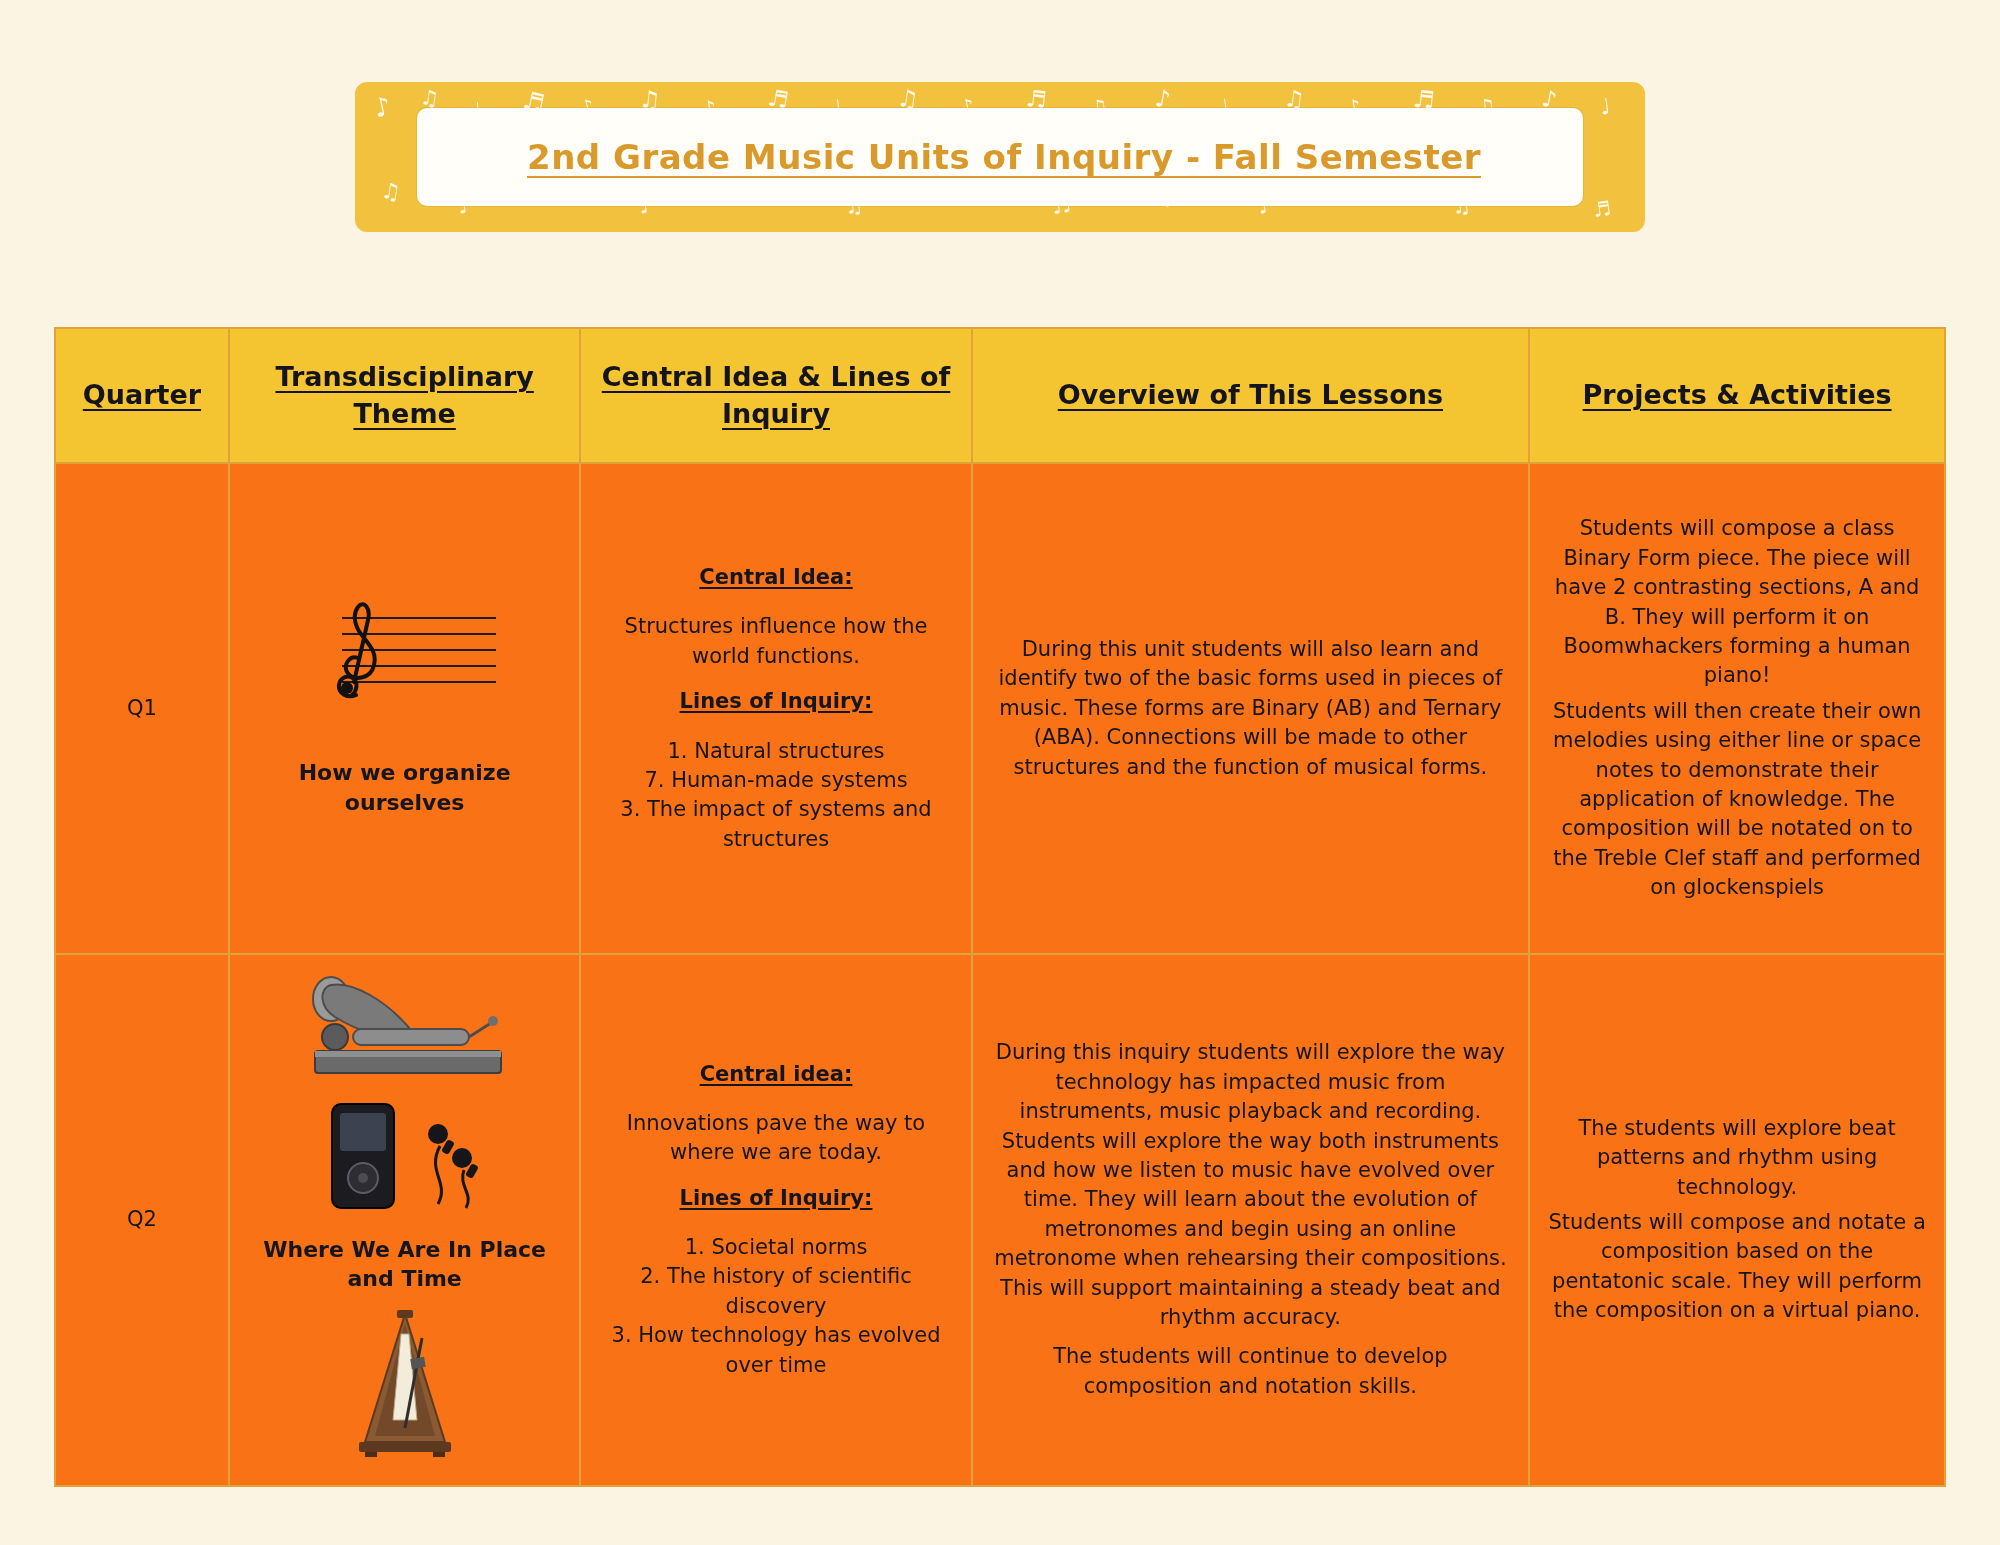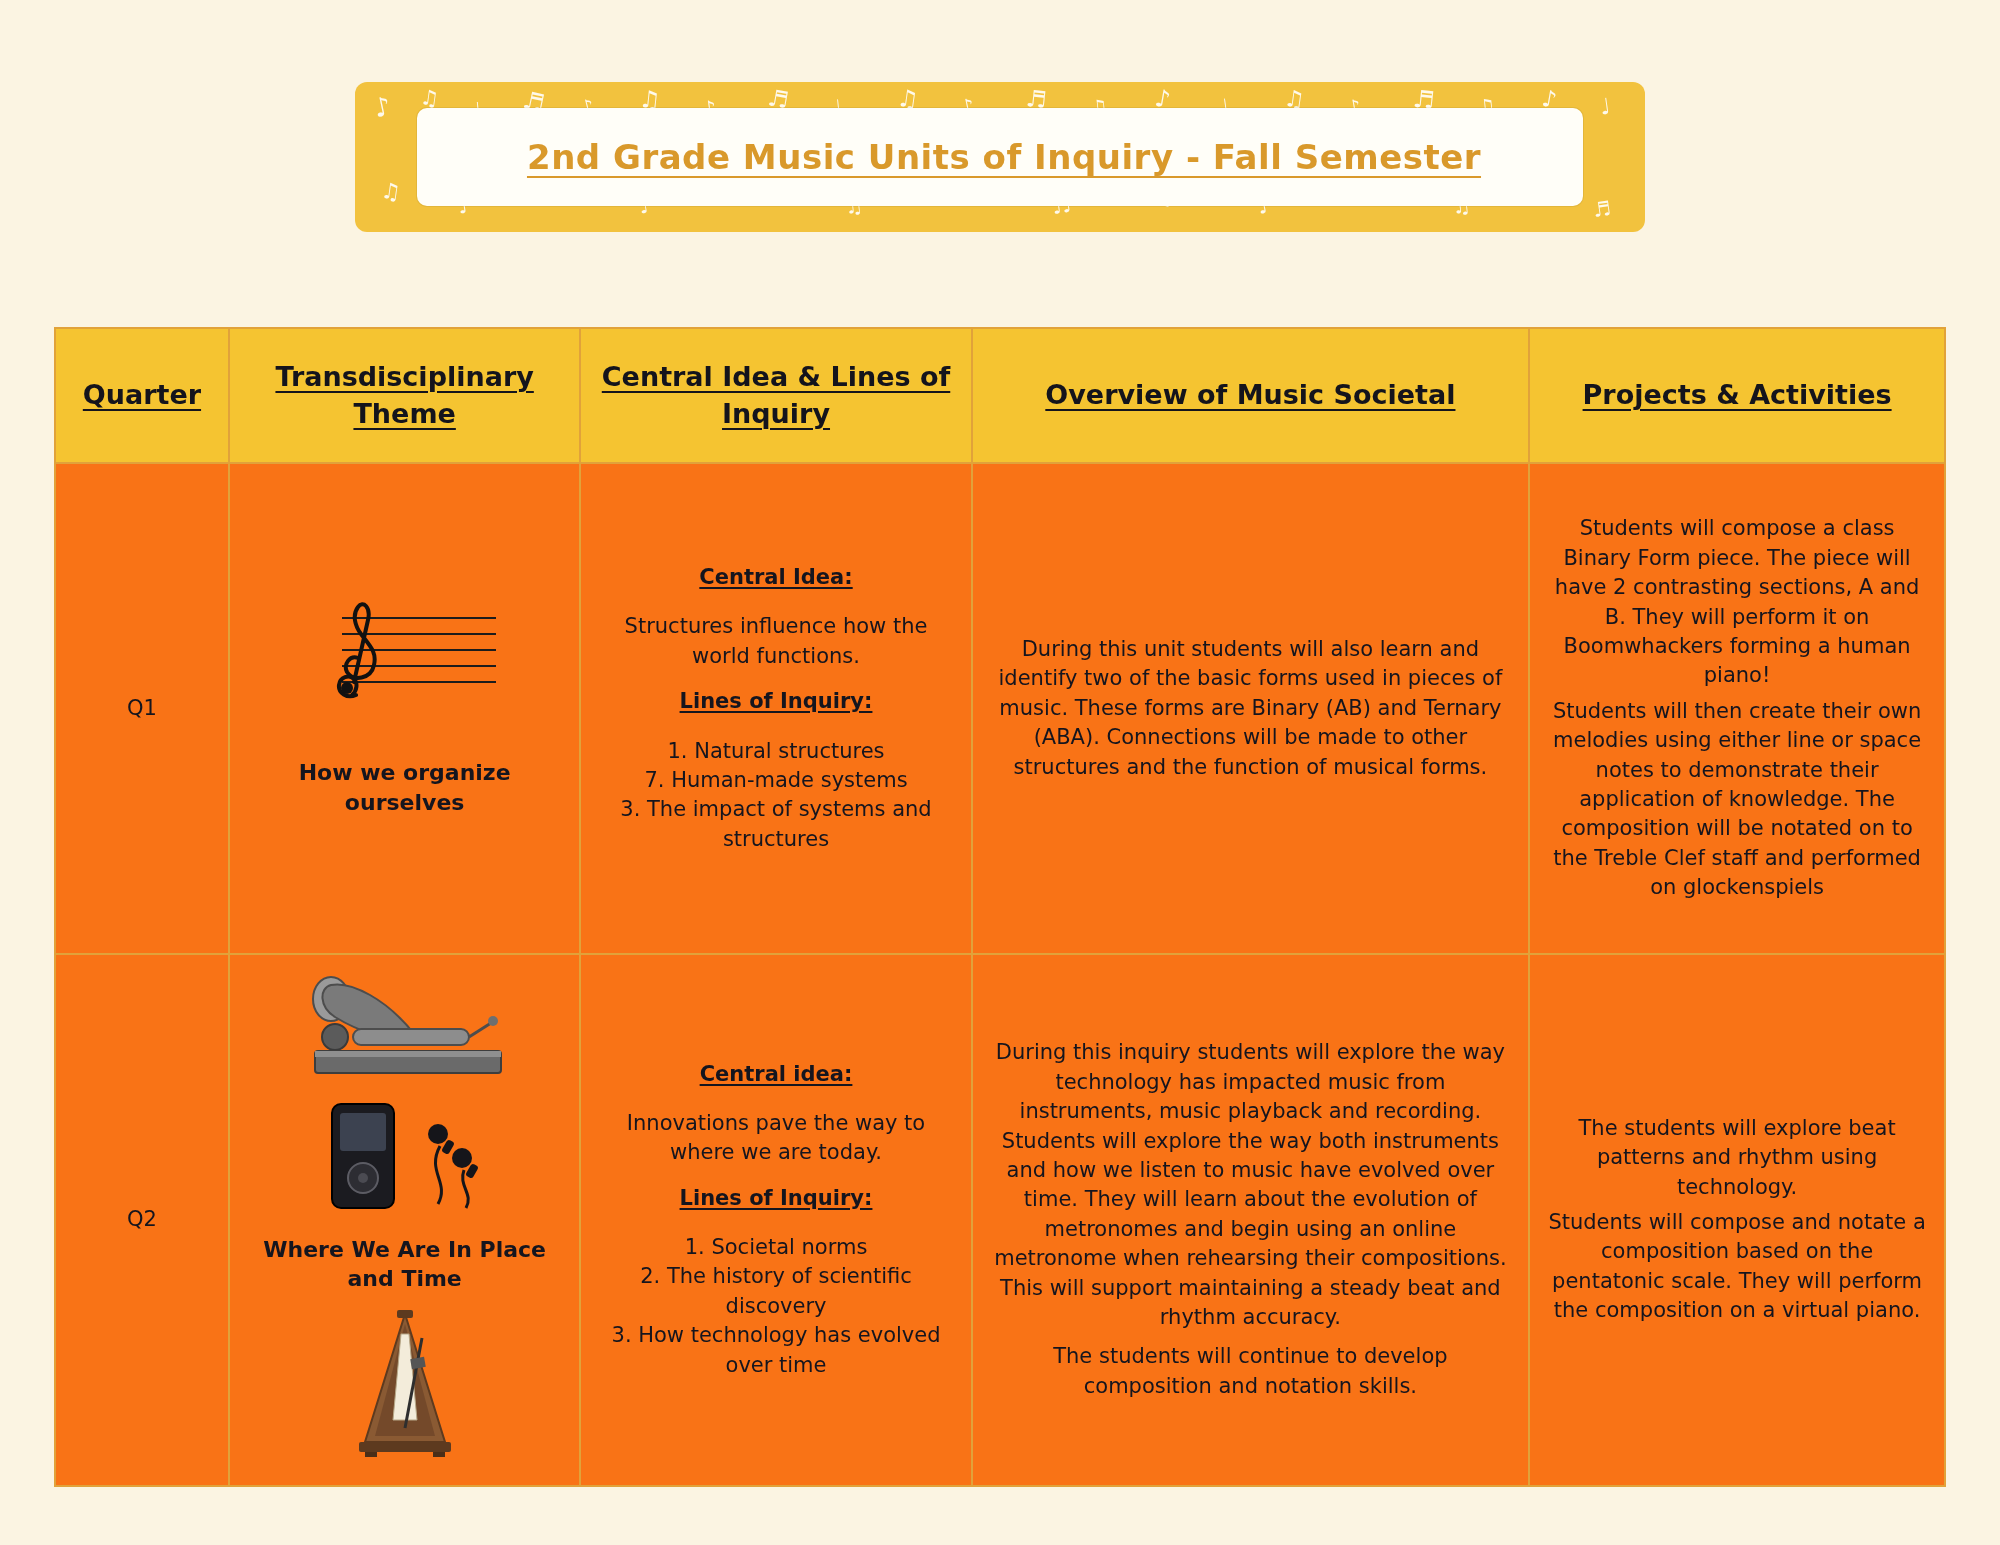--- a/index.html
+++ b/index.html
@@ -158,21 +158,21 @@
       <col style="width:18.6%">
       <col style="width:20.7%">
       <col style="width:29.5%">
       <col style="width:22.0%">
     </colgroup>
     <thead>
       <tr>
         <th>Quarter</th>
         <th>Transdisciplinary Theme</th>
         <th>Central Idea &amp; Lines of Inquiry</th>
-        <th>Overview of Music Societal</th>
+        <th>Overview of This Lessons</th>
         <th>Projects &amp; Activities</th>
       </tr>
     </thead>
     <tbody>
 
       <tr class="row-q1">
         <td class="quarter-cell">Q1</td>
 
         <td class="theme-q1">
           <div class="theme-stack">

